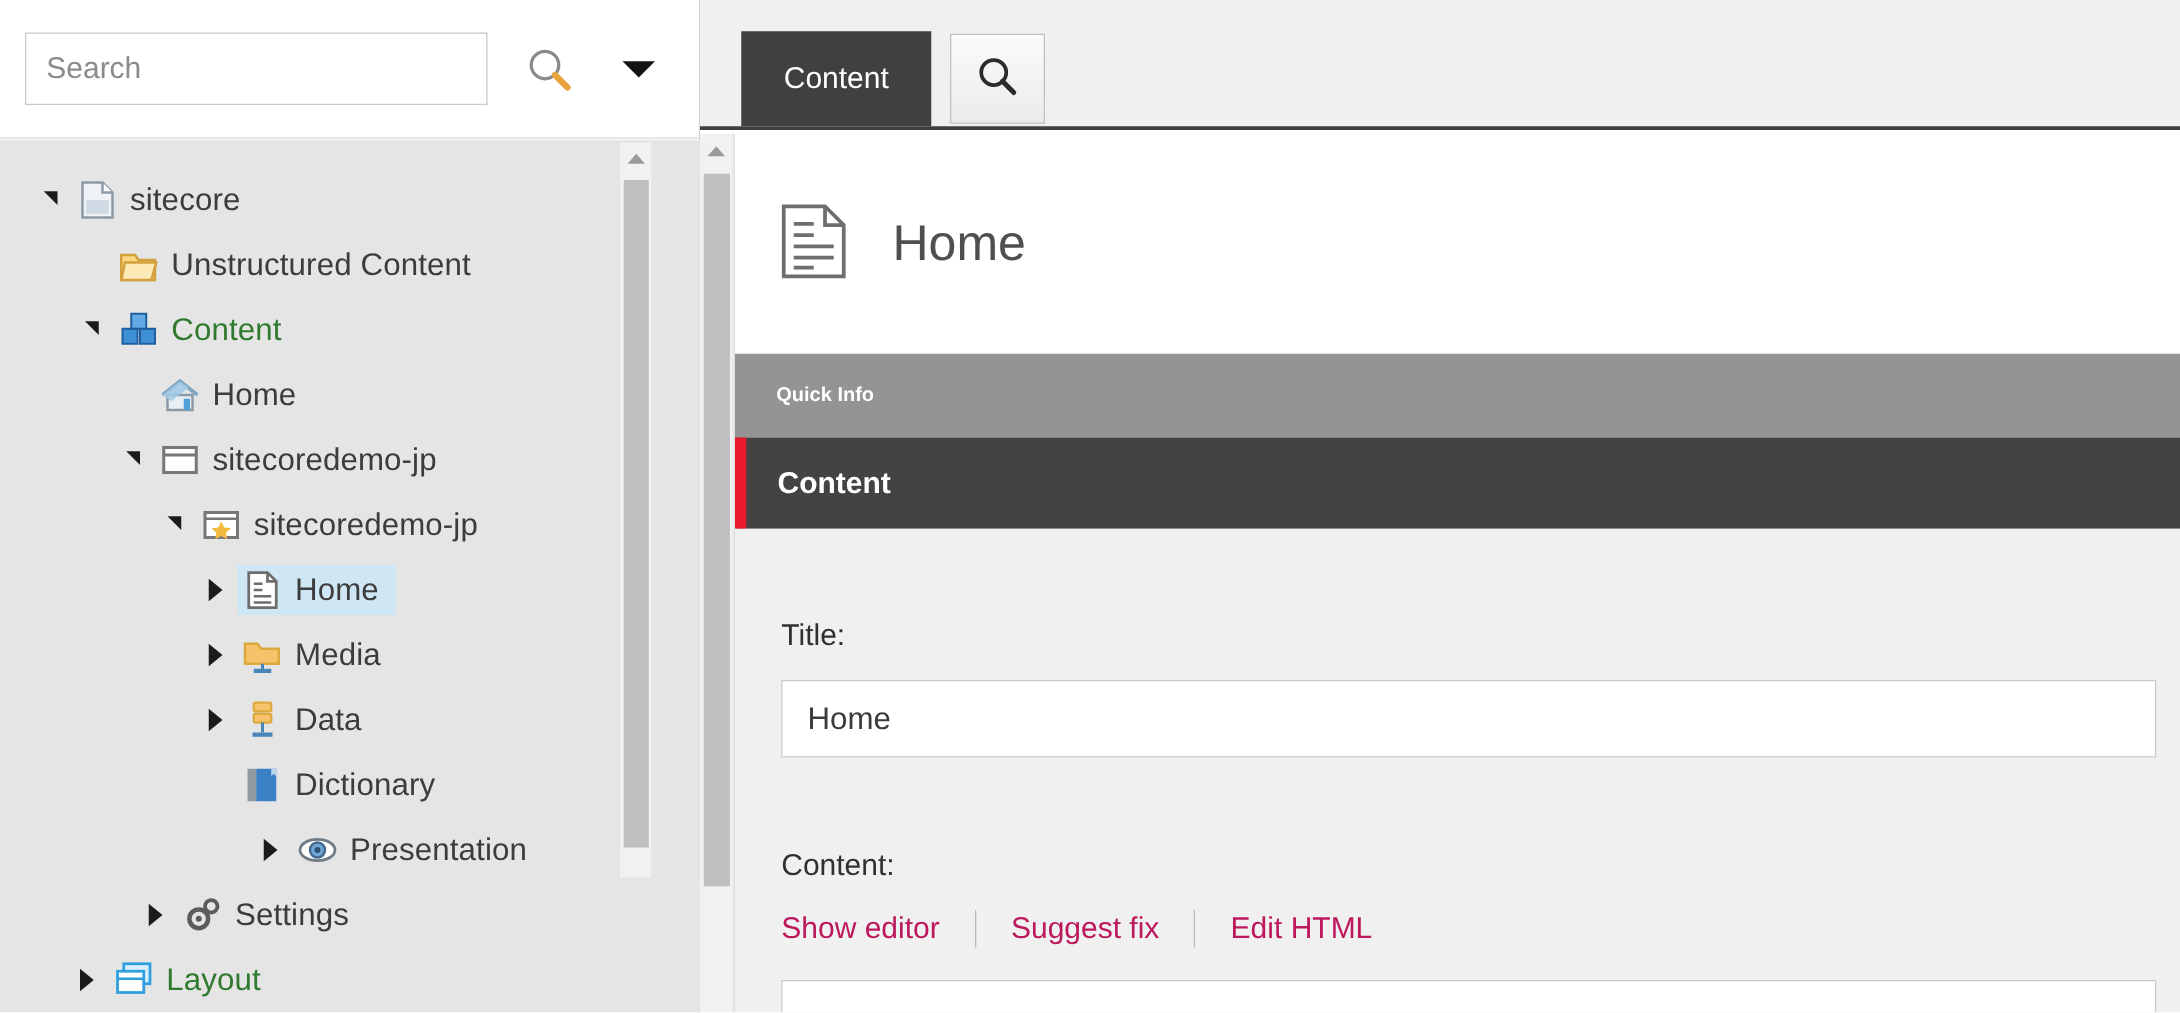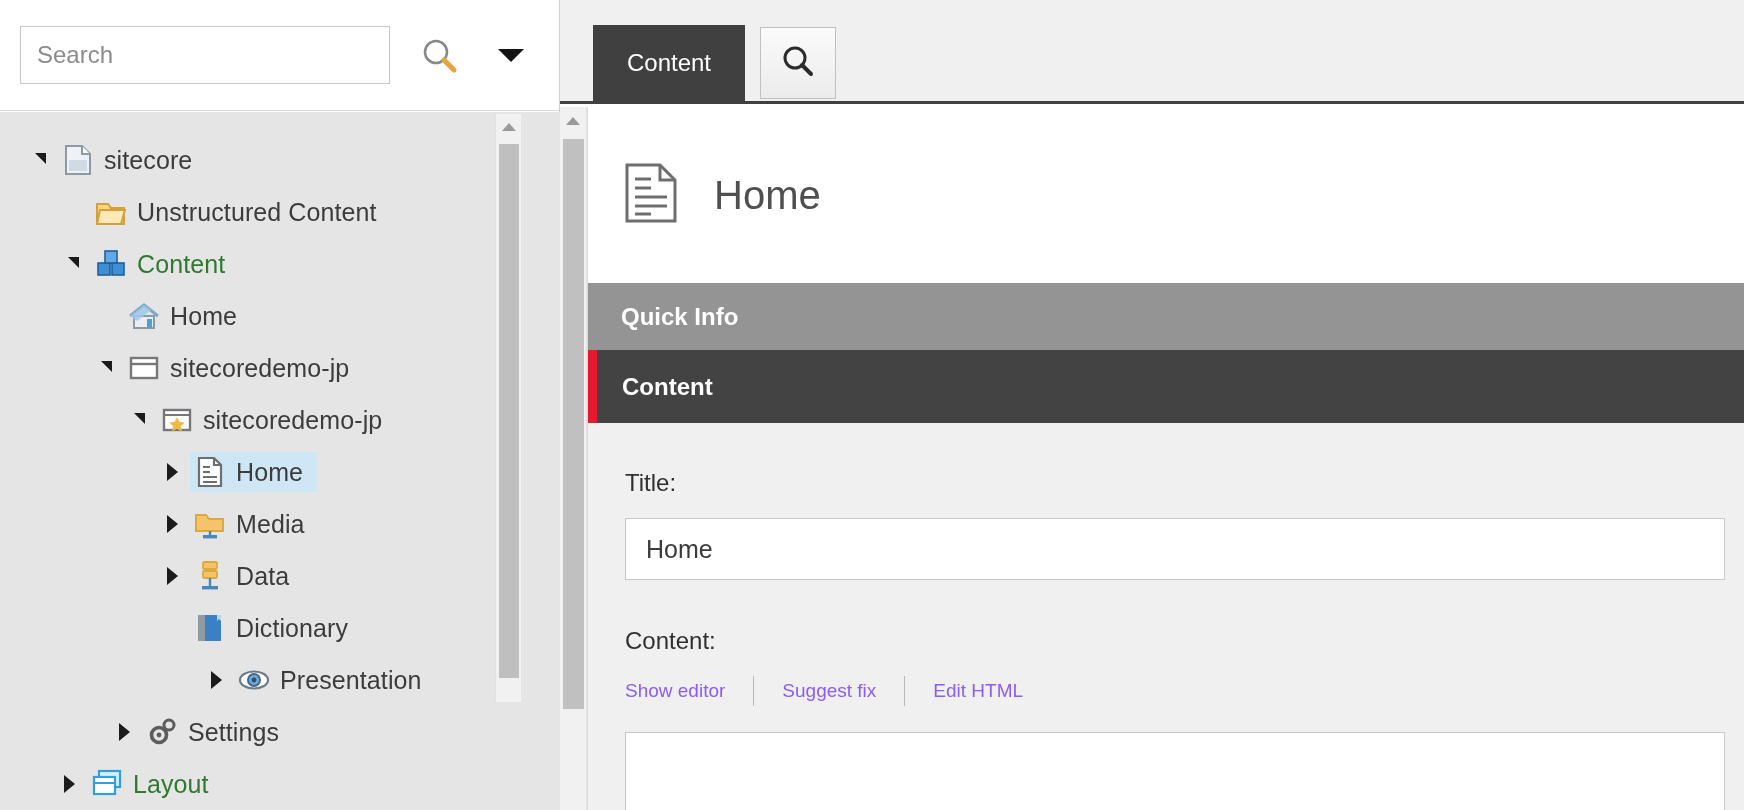--- a/index.html
+++ b/index.html
@@ -225,21 +225,21 @@
   }
 
   .sect-quickinfo {
     height: 67px;
     background: #949494;
     display: flex; align-items: center;
     padding-left: 33px;
     cursor: pointer;
   }
   .sect-quickinfo span {
-    color: #ffffff; font-size: 24px; font-weight: bold;
+    color: #ffffff; font-size: 16px; font-weight: bold;
   }
   .sect-content {
     height: 73px;
     background: #434343;
     border-left: 9px solid #e8192c;
     display: flex; align-items: center;
     padding-left: 25px;
     cursor: pointer;
   }
   .sect-content span {
@@ -249,20 +249,21 @@
   .fields {
     background: #f0f0f0;
     padding: 46px 0 0 36px;
     min-height: 300px;
     border-left: 1px solid #f0f0f0;
   }
   .fld-label {
     font-size: 24px;
     color: #303030;
     margin-bottom: 21px;
+    margin-top: 26px;
   }
   .fld-input {
     width: 1100px;
     height: 62px;
     background: #ffffff;
     border: 1px solid #c9c9c9;
     font-family: "Liberation Sans", sans-serif;
     font-size: 25px;
     color: #3b3b3b;
     padding: 0 20px;
@@ -271,22 +272,22 @@
   }
   .fld-gap { height: 47px; }
 
   .link-row {
     display: flex;
     align-items: center;
     margin-top: 14px;
     margin-bottom: 26px;
   }
   .lnk {
-    font-size: 19px;
-    color: #8b5cf6;
+    font-size: 24px;
+    color: #be185d;
     text-decoration: none;
     cursor: pointer;
   }
   .pipe {
     width: 1px; height: 30px;
     background: #b9b9b9;
     margin: 0 28px;
   }
   .fld-textarea {
     width: 1100px;

